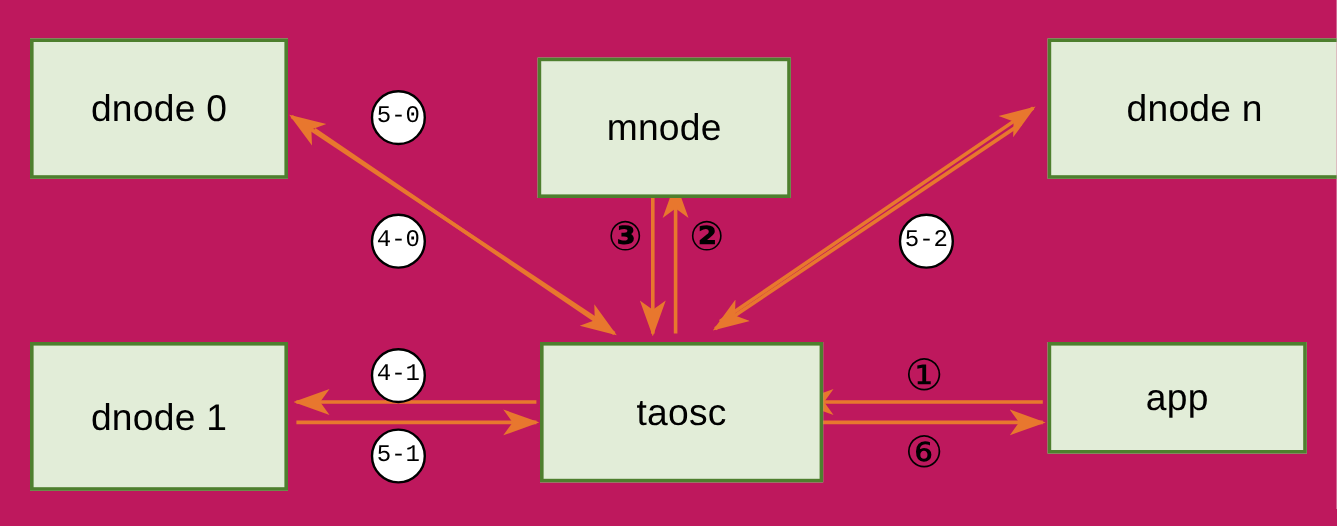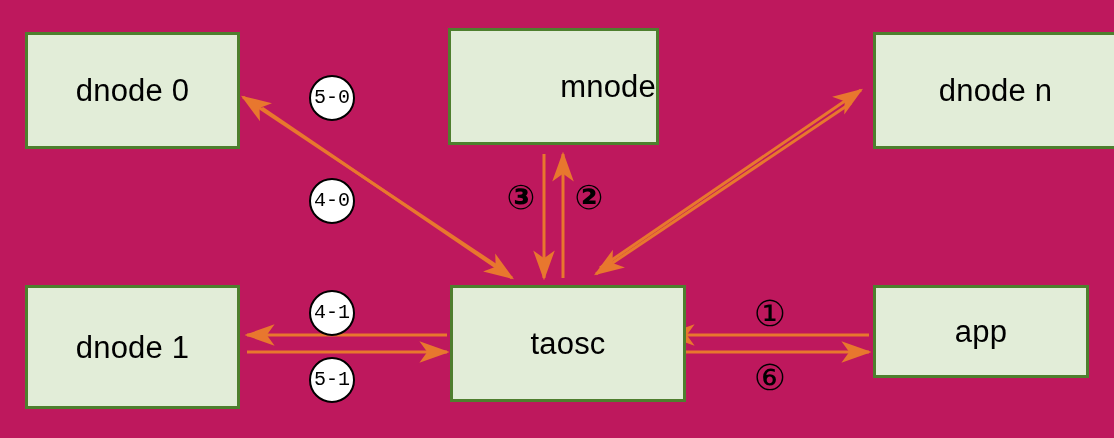--- a/index.html
+++ b/index.html
@@ -37,21 +37,21 @@
   .node-label {
     font-family: "Liberation Sans", sans-serif;
     font-size: 31px;
     color: #000000;
     line-height: 1;
     letter-spacing: 0.2px;
     white-space: nowrap;
   }
   
   #node-dnode0 { left: 25px;  top: 32px;  width: 215px; height: 117px; }
-  #node-mnode  { left: 448px; top: 28px;  width: 211px; height: 117px; justify-content: flex-end; }
+  #node-mnode  { left: 448px; top: 48px;  width: 211px; height: 117px; }
   #node-dnoden { left: 873px; top: 32px;  width: 245px; height: 117px; }
   #node-dnode1 { left: 25px;  top: 285px; width: 215px; height: 124px; }
   #node-taosc  { left: 450px; top: 285px; width: 236px; height: 117px; }
   #node-app    { left: 873px; top: 285px; width: 216px; height: 93px; }
 
   
   .step-circle {
     position: absolute;
     box-sizing: border-box;
     width: 46px;
@@ -149,20 +149,23 @@
   <div class="node-box" id="node-app">
     <span class="node-label">app</span>
   </div>
 
   <div class="step-circle" id="label-5-0">
     <span class="step-text">5-0</span>
   </div>
   <div class="step-circle" id="label-4-0">
     <span class="step-text">4-0</span>
   </div>
+  <div class="step-circle" id="label-5-2">
+    <span class="step-text">5-2</span>
+  </div>
   <div class="step-circle" id="label-4-1">
     <span class="step-text">4-1</span>
   </div>
   <div class="step-circle" id="label-5-1">
     <span class="step-text">5-1</span>
   </div>
 
   <div class="step-glyph bold" id="label-3">
     <span class="step-text">③</span>
   </div>

